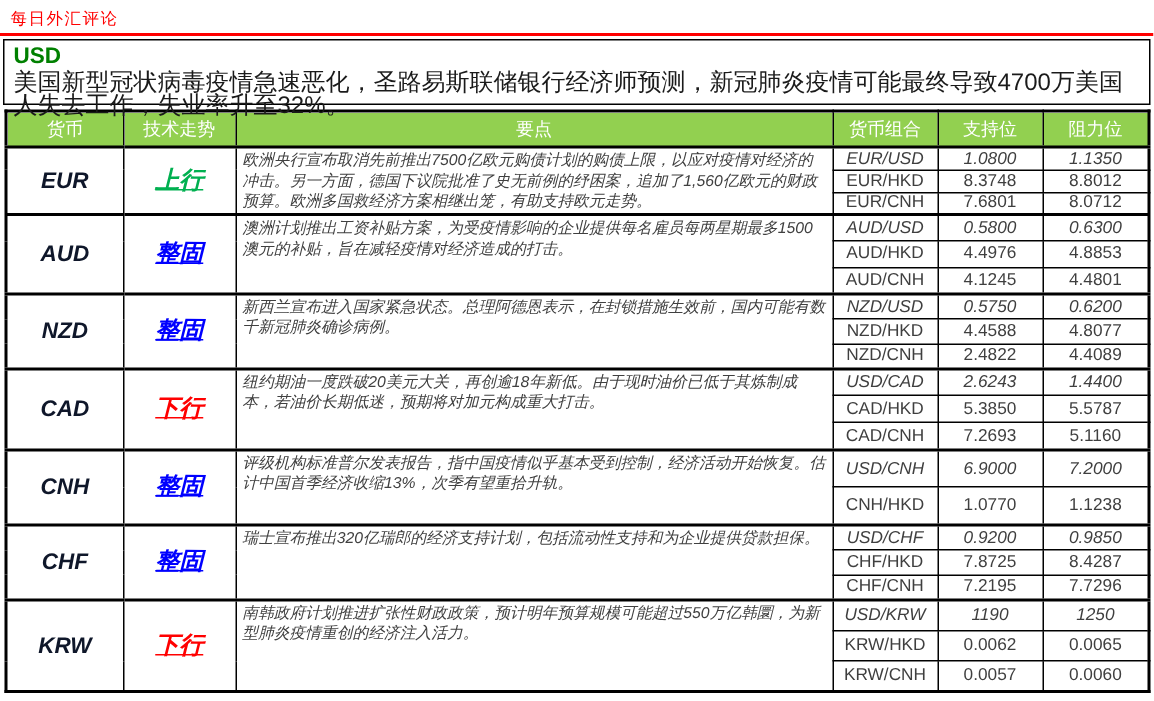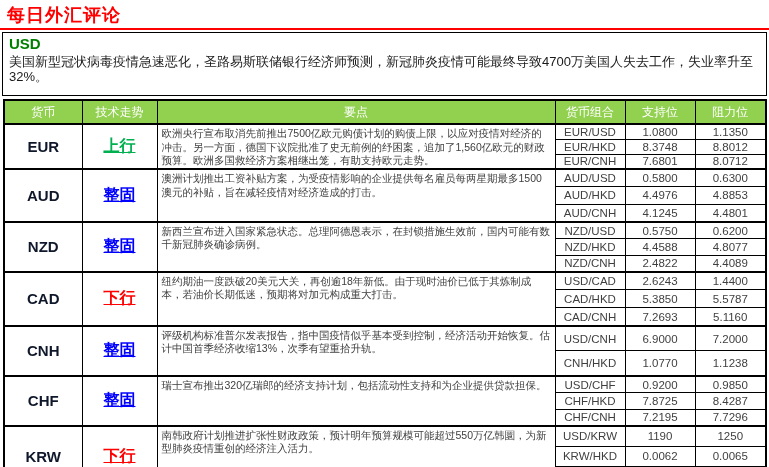--- a/index.html
+++ b/index.html
@@ -12,41 +12,41 @@
   html,body{margin:0;padding:0;}
   body{
     width:769px;height:467px;background:#fff;overflow:hidden;
     font-family:"Liberation Sans","DejaVu Sans",sans-serif;
   }
   .title-bar{
     padding:3px 0 1px 7px;
     border-bottom:2px solid var(--title-red);
   }
   .page-title{
-    color:var(--title-red);font-size:18px;font-weight:bold;letter-spacing:1px;
+    color:var(--title-red);font-size:11px;font-weight:normal;letter-spacing:1px;
   }
   .usd-box{
-    margin:2px 2px 3px 2px;height:64px;
+    margin:2px 2px 3px 2px;height:44px;
     border:1px solid #000;
     padding:2px 6px;
   }
   .usd-title{color:var(--usd-green);font-size:15px;font-weight:bold;line-height:17px;}
-  .usd-comment{color:#1a1a1a;font-size:13px;line-height:15px;margin-top:2px;}
+  .usd-comment{color:#1a1a1a;font-size:16px;line-height:15px;margin-top:2px;}
   table.fx-table{
     border-collapse:collapse;table-layout:fixed;
     margin-left:3px;width:762px;
     border:2px solid #000;
   }
   .fx-table th,.fx-table td{border:1px solid #000;padding:0;overflow:hidden;}
   .fx-table thead th{
     background:var(--header-bg);color:var(--header-text);
     font-size:12px;font-weight:normal;height:24px;text-align:center;
     border-bottom:2px solid #000;
   }
-  tr.group-start>td{border-top:2px solid #000;}
+  tr.group-start>td{border-top:2px solid #000;font-style:italic;}
   td.currency-cell{
     text-align:center;vertical-align:middle;
     font-size:15px;font-weight:bold;color:#0f172a;
   }
   td.trend-cell{text-align:center;vertical-align:middle;}
   td.trend-cell span{
     font-size:16px;font-weight:bold;text-decoration:underline;cursor:pointer;
   }
   td.keypoints-cell{
     vertical-align:top;text-align:left;

